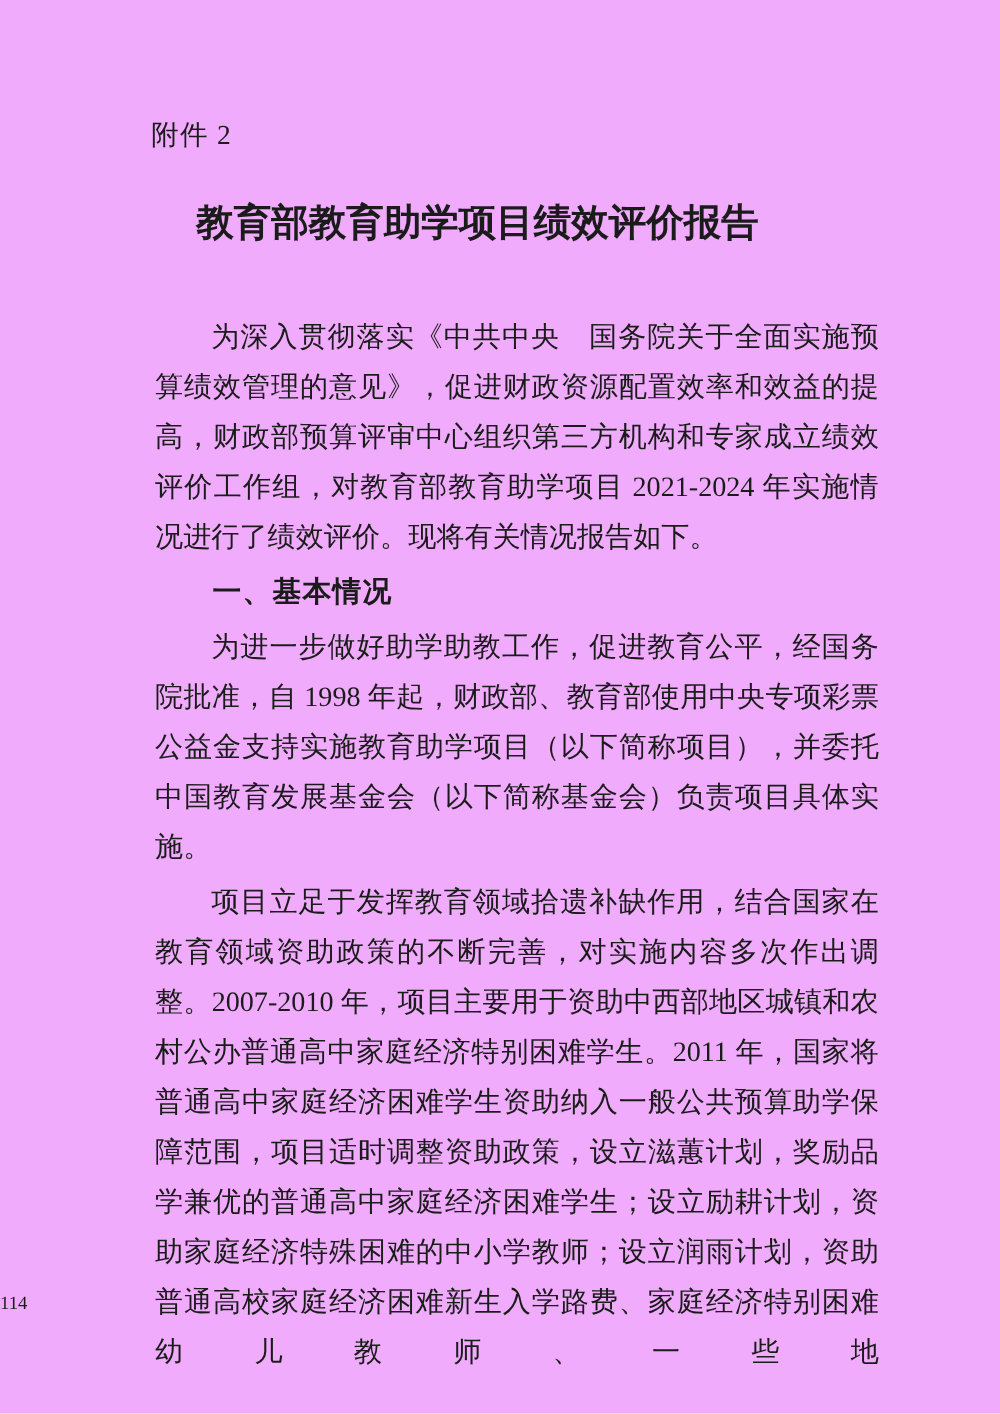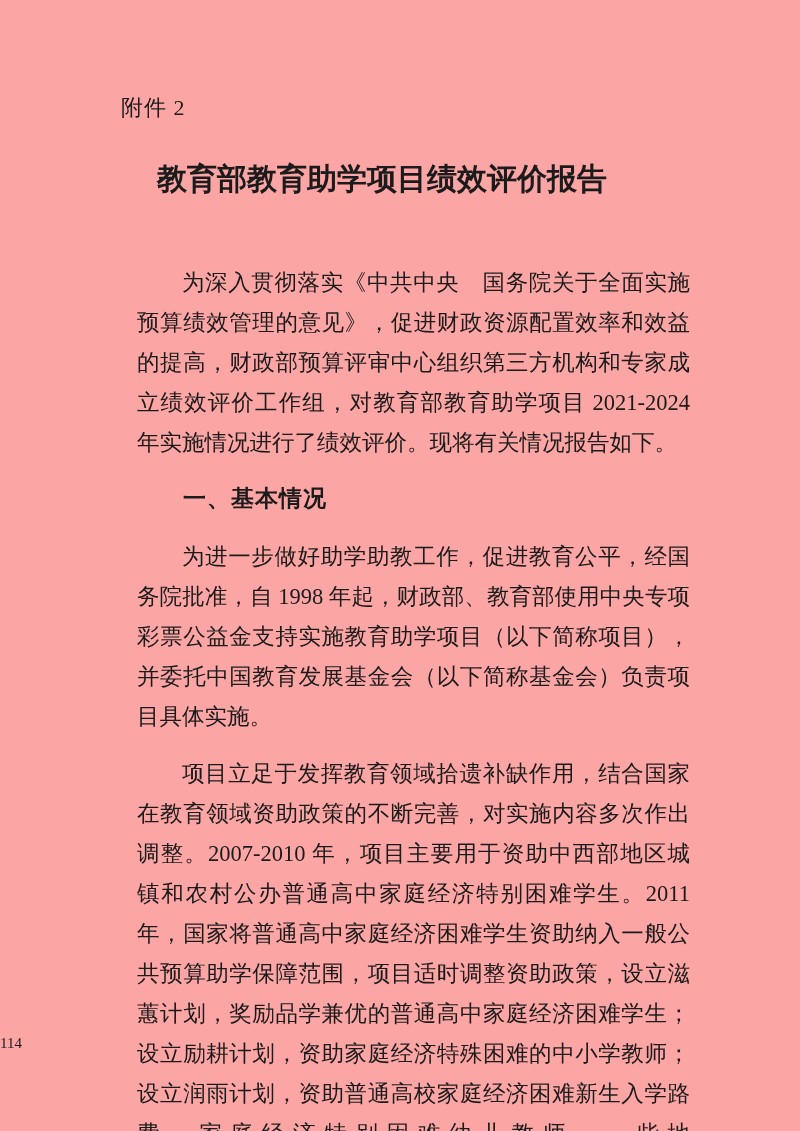--- a/index.html
+++ b/index.html
@@ -4,21 +4,21 @@
 <style>
   html, body {
     margin: 0;
     padding: 0;
     background: #ffffff;
   }
   .page {
     position: relative;
     width: 800px;
     height: 1131px;
-    background: #fca5a5;
+    background: #f0abfc;
     overflow: hidden;
     font-family: "Liberation Serif", "DejaVu Serif", serif;
     color: #1b1b1b;
   }
   .attachment-label {
     position: absolute;
     left: 121px;
     top: 95px;
     font-size: 22px;
     line-height: 26px;
@@ -35,29 +35,29 @@
     font-weight: 700;
     line-height: 42px;
   }
   .content {
     position: absolute;
     left: 120px;
     top: 246px;
     width: 587px;
   }
   .content p {
-    margin: 17px;
+    margin: 4px;
     font-size: 22.5px;
     line-height: 40px;
     text-align: justify;
     text-indent: 2em;
     word-break: normal;
   }
   .section-heading {
-    font-family: Liberation Mono, monospace;
+    font-family: Liberation Serif, serif;
     font-weight: 700;
     font-size: 23px !important;
     letter-spacing: 1px;
   }
   .subsection-heading {
     letter-spacing: 2.5px;
   }
   .para-cut {
     text-align-last: justify;
   }

